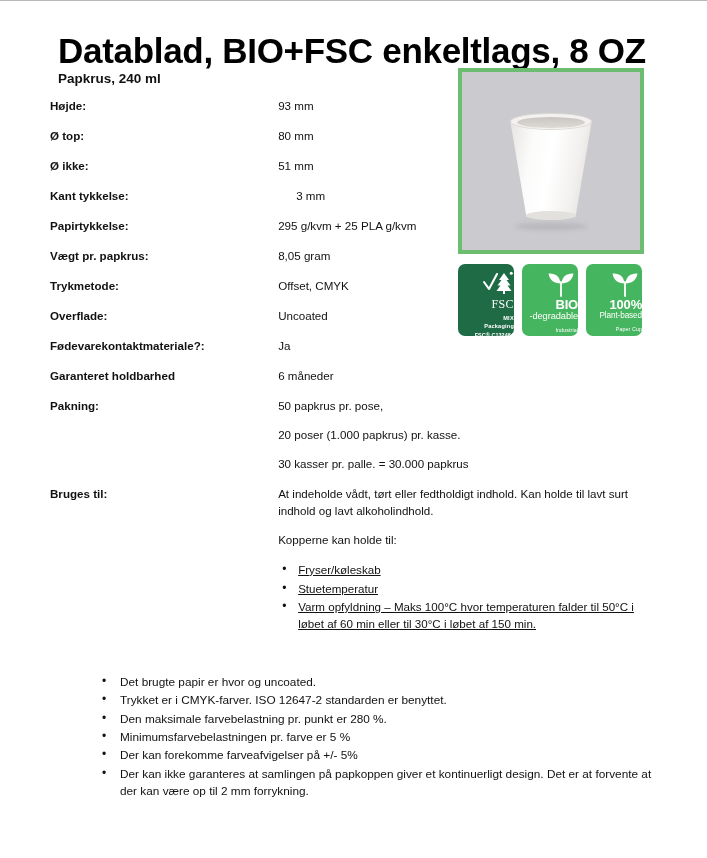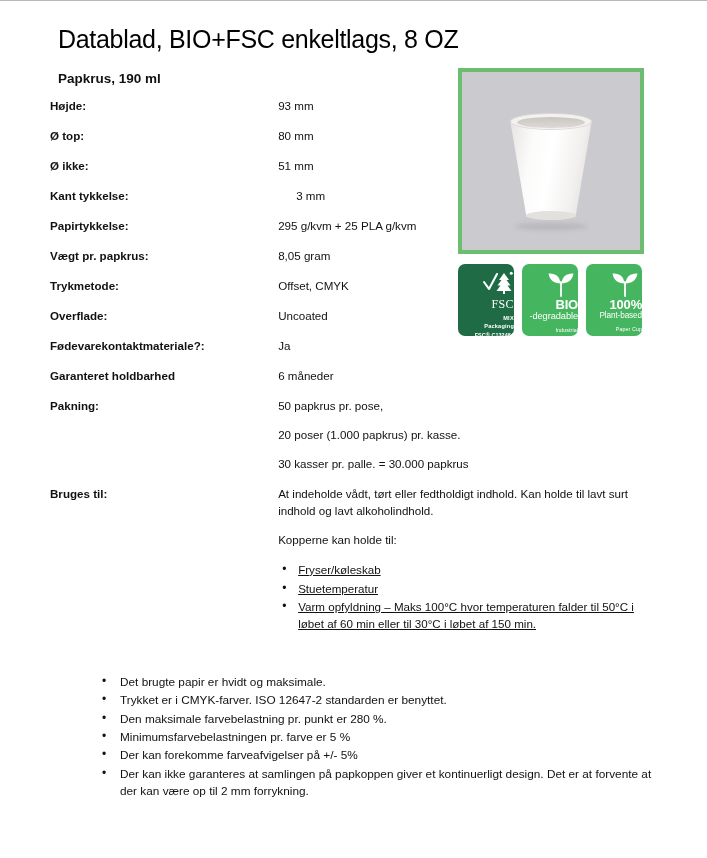--- a/index.html
+++ b/index.html
@@ -28,22 +28,22 @@
     height: 1px;
     background: #b8b8b8;
   }
 
   
   .doc-title {
     position: absolute;
     left: 58px;
     top: 8px;
     width: 620px;
-    font-size: 25px;
-    font-weight: normal;
+    font-size: 35px;
+    font-weight: bold;
     letter-spacing: -0.3px;
     line-height: 1.15;
     color: #000;
   }
 
   
   .product-heading {
     position: absolute;
     left: 58px;
     top: 71px;
@@ -287,21 +287,21 @@
 </style>
 </head>
 <body>
 
 <div class="page">
 
   <div class="top-rule"></div>
 
   <h1 class="doc-title">Datablad, BIO+FSC enkeltlags, 8 OZ</h1>
 
-  <div class="product-heading">Papkrus, 190 ml</div>
+  <div class="product-heading">Papkrus, 240 ml</div>
 
   <table class="spec-table">
     <tbody>
       <tr>
         <td class="spec-label">Højde:</td>
         <td class="spec-value">93 mm</td>
       </tr>
       <tr>
         <td class="spec-label">Ø top:</td>
         <td class="spec-value">80 mm</td>
@@ -417,21 +417,21 @@
       </div>
       <div class="badge-big">100%</div>
       <div class="badge-mid sm">Plant-based</div>
       <div class="badge-foot">Paper Cup</div>
     </div>
 
   </div>
 
   <ul class="bottom-list">
     <li>
-        <span class="ltext">Det brugte papir er hvidt og maksimale.</span>
+        <span class="ltext">Det brugte papir er hvor og uncoated.</span>
       </li>
     <li>
         <span class="ltext">Trykket er i CMYK-farver. ISO 12647-2 standarden er benyttet.</span>
       </li>
     <li>
         <span class="ltext">Den maksimale farvebelastning pr. punkt er 280 %.</span>
       </li>
     <li>
         <span class="ltext">Minimumsfarvebelastningen pr. farve er 5 %</span>
       </li>

